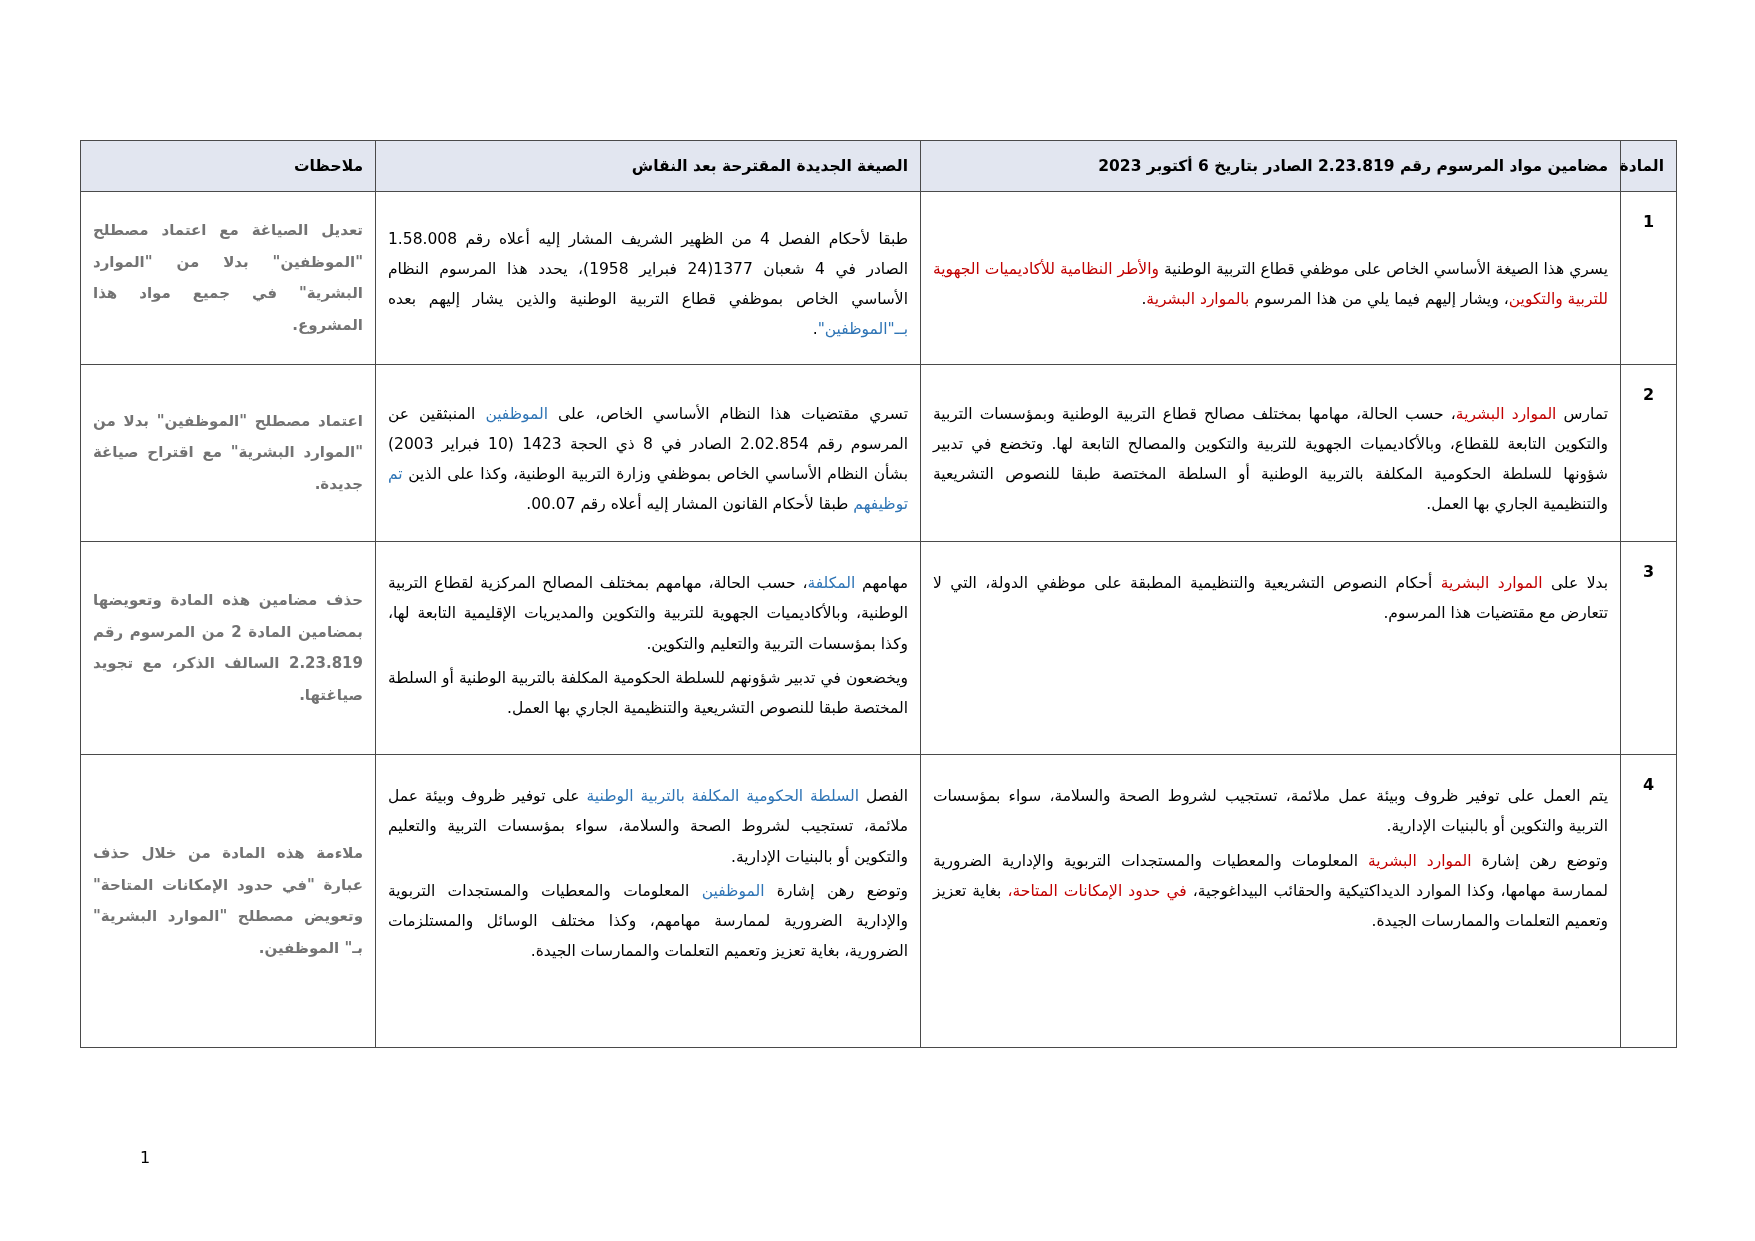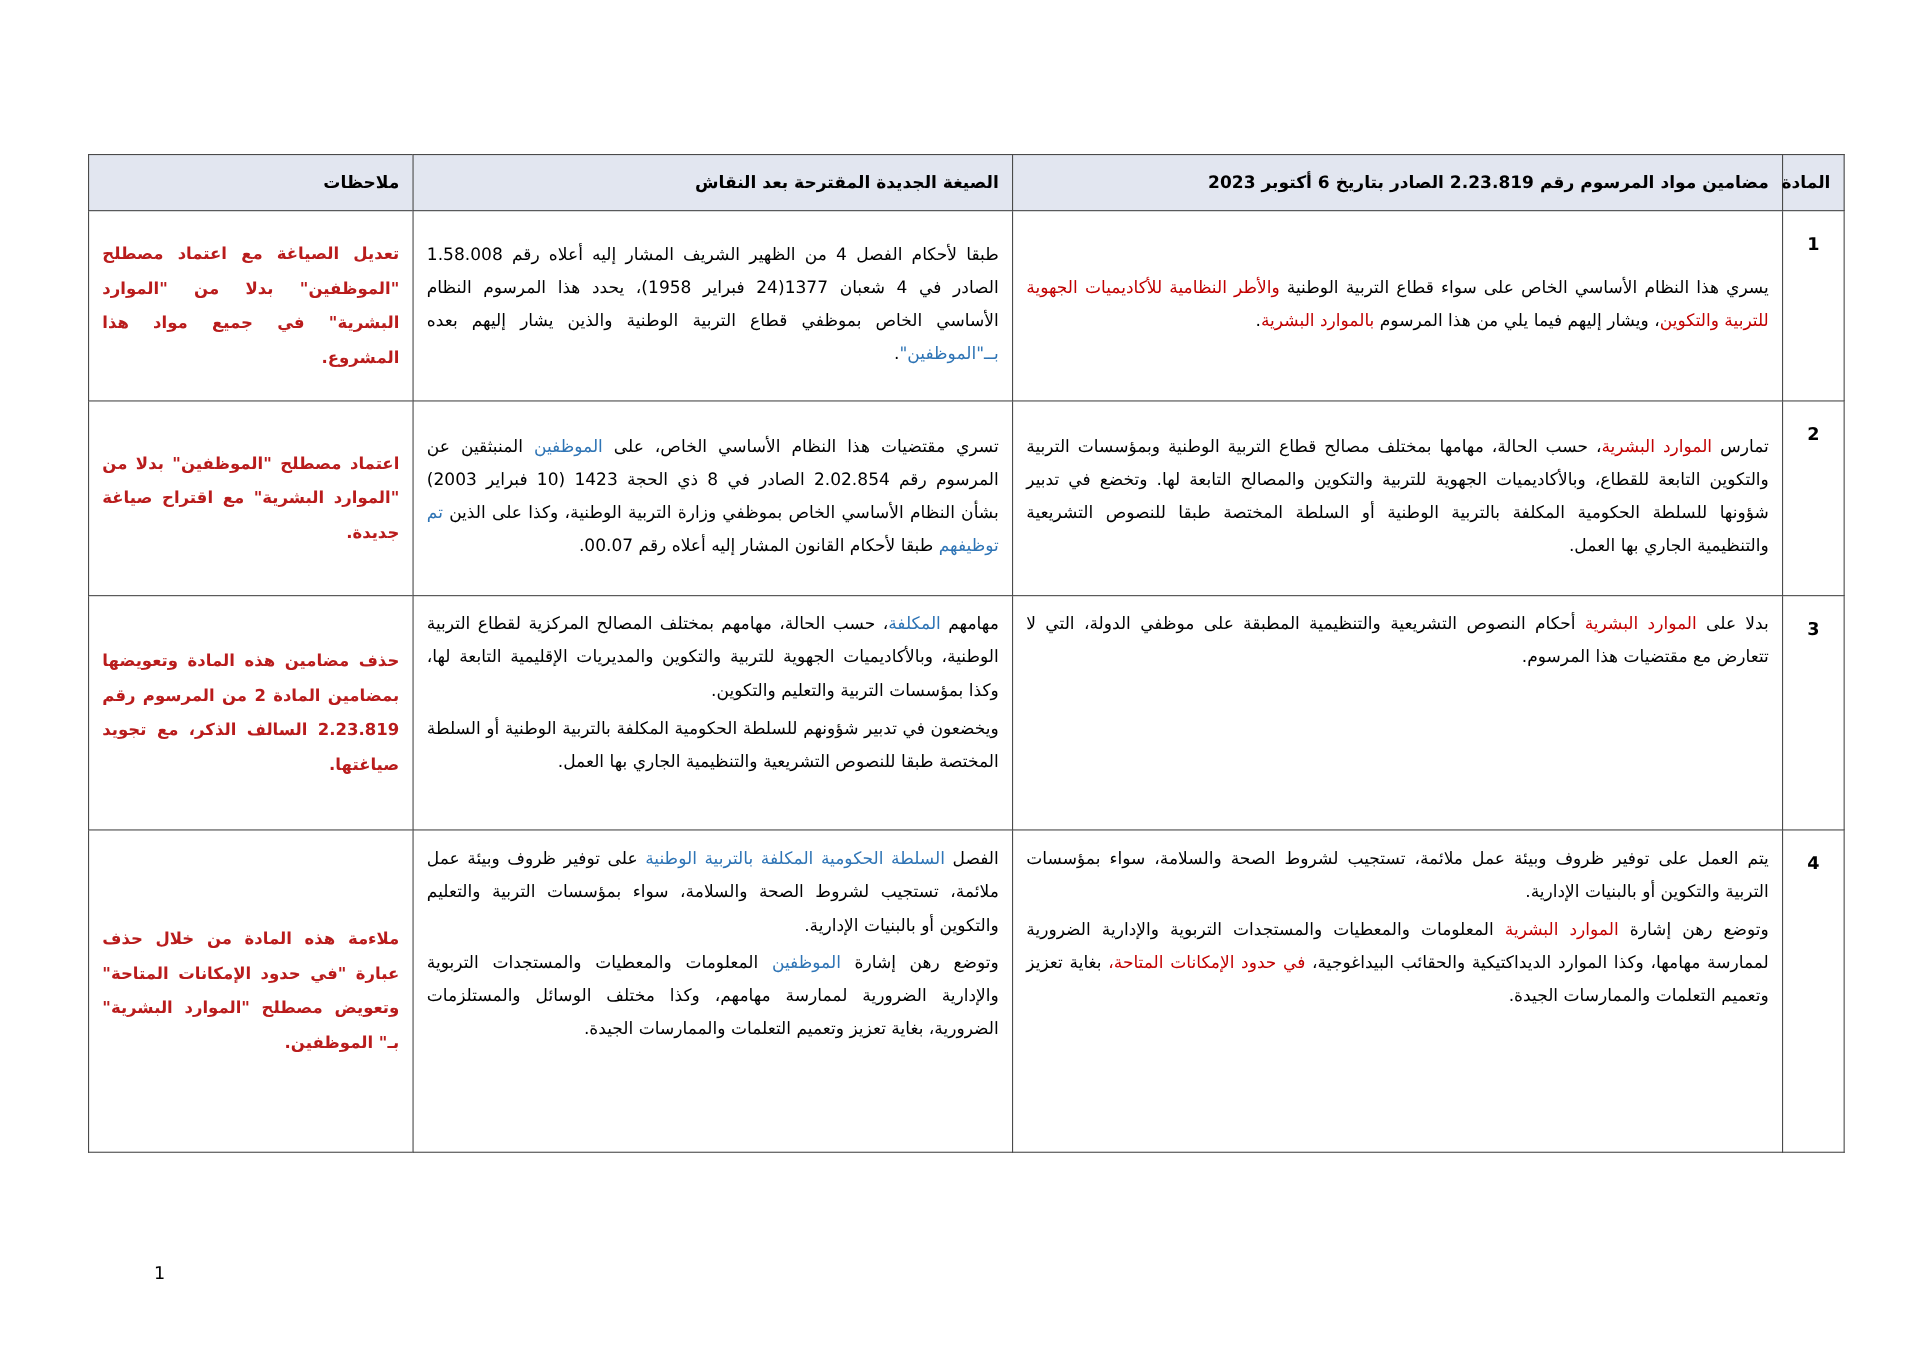--- a/index.html
+++ b/index.html
@@ -60,35 +60,35 @@
     text-align-last: center;
     font-weight: bold;
     font-size: 16px;
     vertical-align: top;
     padding-top: 14px;
   }
   td.content-cell { vertical-align: top; }
   td.new-cell { vertical-align: top; }
   td.notes-cell {
     vertical-align: middle;
-    color: #b91c1c;
+    color: #737373;
     font-weight: bold;
     font-size: 15px;
     line-height: 2.1;
     text-align: justify;
     text-align-last: right;
   }
   .row-1 td.content-cell, .row-1 td.new-cell { vertical-align: middle; }
   .row-2 td.content-cell, .row-2 td.new-cell { vertical-align: middle; }
   .row-3 td.content-cell, .row-3 td.new-cell { vertical-align: top; }
   .row-4 td.content-cell, .row-4 td.new-cell { vertical-align: top; }
 
   .hl-red { color: #c00000; }
   .hl-blue { color: #2e74b5; }
-  p { margin: 0 0 4px 0; }
+  p { margin: 16px 0 4px 0; }
   p + p { margin-top: 4px; }
 
   .page-number {
     position: absolute;
     left: 140px;
     top: 1148px;
     font-size: 16px;
     color: #000;
   }
   .row-1 td { height: 148px; }
@@ -115,21 +115,21 @@
         <th>الصيغة الجديدة المقترحة بعد النقاش</th>
         <th>ملاحظات</th>
       </tr>
     </thead>
     <tbody>
 
       <tr class="row-1">
         <td class="article-cell">1</td>
         <td class="content-cell">
           <p>
-            <span>يسري هذا النظام الأساسي الخاص على سواء قطاع التربية الوطنية </span><span class="hl-red">والأطر النظامية للأكاديميات الجهوية للتربية والتكوين</span><span>، ويشار إليهم فيما يلي من هذا المرسوم </span><span class="hl-red">بالموارد البشرية</span><span>.</span>
+            <span>يسري هذا الصيغة الأساسي الخاص على موظفي قطاع التربية الوطنية </span><span class="hl-red">والأطر النظامية للأكاديميات الجهوية للتربية والتكوين</span><span>، ويشار إليهم فيما يلي من هذا المرسوم </span><span class="hl-red">بالموارد البشرية</span><span>.</span>
           </p>
         </td>
         <td class="new-cell">
           <p>
             <span>طبقا لأحكام الفصل 4 من الظهير الشريف المشار إليه أعلاه رقم 1.58.008 الصادر في 4 شعبان 1377(24 فبراير 1958)، يحدد هذا المرسوم النظام الأساسي الخاص بموظفي قطاع التربية الوطنية والذين يشار إليهم بعده </span><span class="hl-blue">بــ"الموظفين"</span><span>.</span>
           </p>
         </td>
         <td class="notes-cell">تعديل الصياغة مع اعتماد مصطلح "الموظفين" بدلا من "الموارد البشرية" في جميع مواد هذا المشروع.</td>
       </tr>
 

